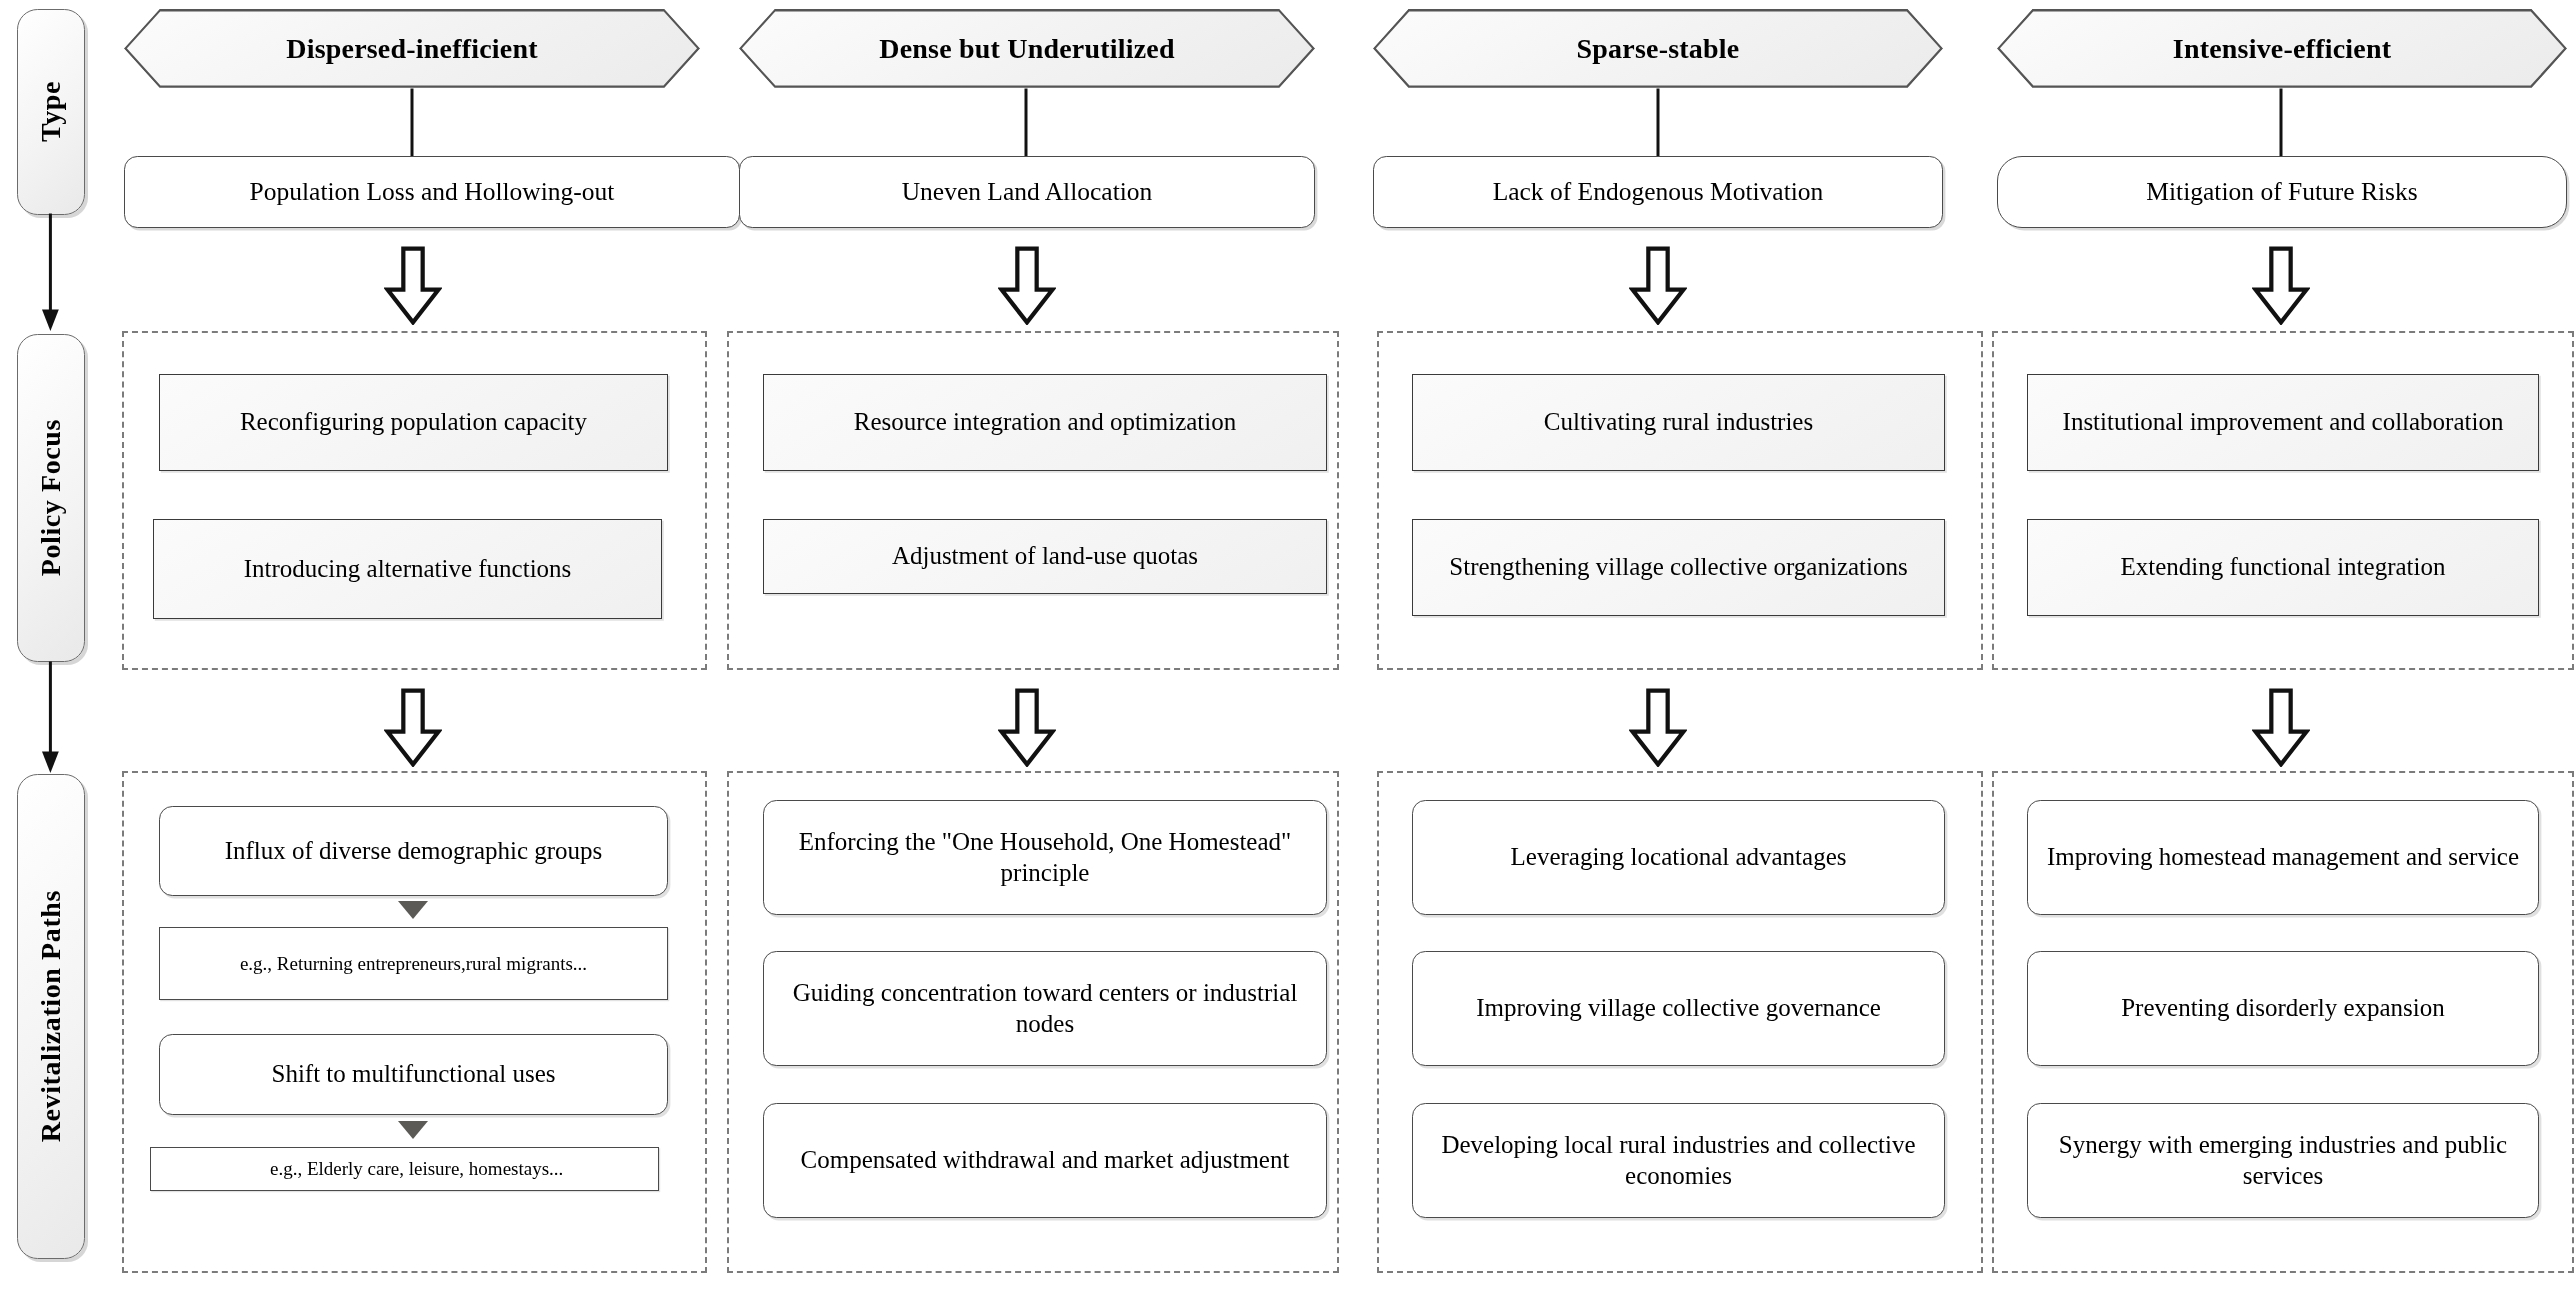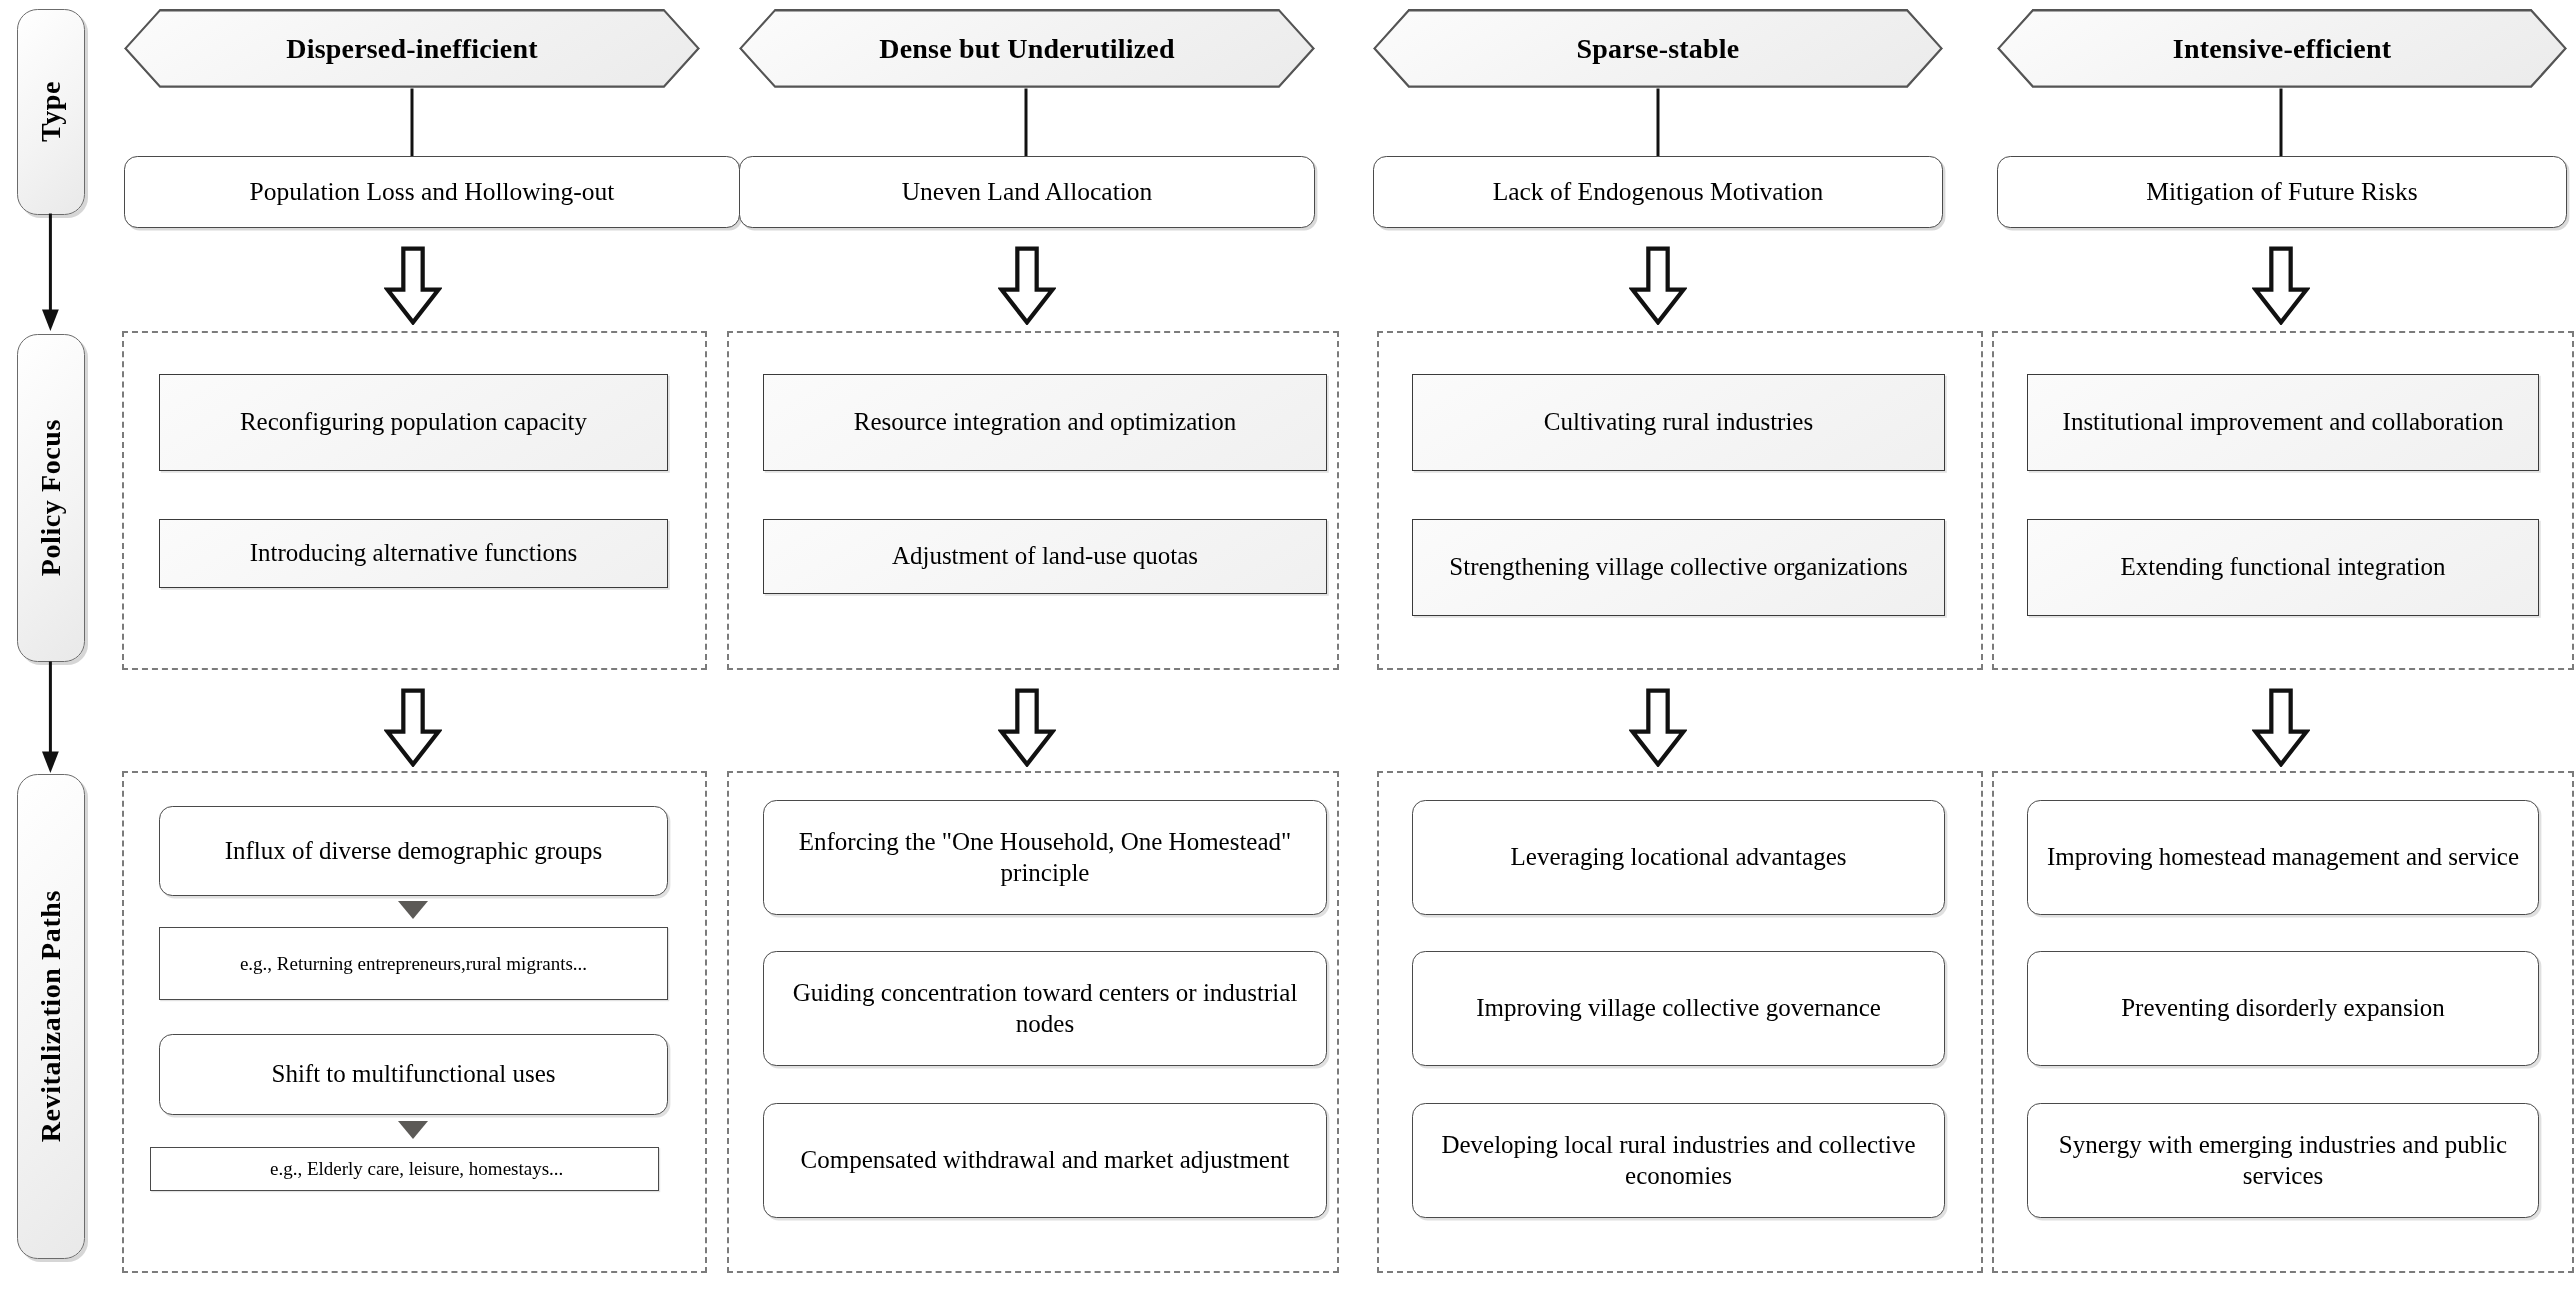--- a/index.html
+++ b/index.html
@@ -194,21 +194,21 @@
 
   <svg class="block-arrow" style="left:384px; top:246px; width:58px; height:79px;" viewBox="0 0 96 130">
     <polygon points="32,4 64,4 64,72 90,72 48,126 6,72 32,72" fill="#ffffff" stroke="#111" stroke-width="7" stroke-linejoin="miter"></polygon>
   </svg>
 
   <div class="dashed-group" style="left:122px; top:331px; width:585px; height:339px;"></div>
 
   <div class="focus-box" style="left:159px; top:374px; width:509px; height:97px;">
     <span>Reconfiguring population capacity</span>
   </div>
-  <div class="focus-box" style="left:159px; top:519px; width:509px; height:69px;">
+  <div class="focus-box" style="left:153px; top:519px; width:509px; height:100px;">
     <span>Introducing alternative functions</span>
   </div>
 
   <svg class="block-arrow" style="left:384px; top:688px; width:58px; height:79px;" viewBox="0 0 96 130">
     <polygon points="32,4 64,4 64,72 90,72 48,126 6,72 32,72" fill="#ffffff" stroke="#111" stroke-width="7" stroke-linejoin="miter"></polygon>
   </svg>
 
   <div class="dashed-group" style="left:122px; top:771px; width:585px; height:502px;"></div>
 
   <div class="path-box" style="left:159px; top:806px; width:509px; height:90px;">
@@ -319,21 +319,21 @@
     <svg class="hex-border" viewBox="0 0 940 130" preserveAspectRatio="none">
       <polygon points="59,2 881,2 938,65 881,128 59,128 2,65" fill="none" stroke="#555" stroke-width="4"></polygon>
     </svg>
     <div class="hex-text">Intensive-efficient</div>
   </div>
 
   <svg style="position:absolute; left:2272px; top:88px; width:18px; height:73px;" viewBox="0 0 30 120">
     <line x1="15" y1="0" x2="15" y2="120" stroke="#111" stroke-width="5"></line>
   </svg>
 
-  <div class="problem-box" style="left:1997px; top:156px; width:570px; height:72px;">
+  <div class="problem-box" style="left:1997px; top:156px; width:570px; height:72px;border-radius:25px;">
     <span>Mitigation of Future Risks</span>
   </div>
 
   <svg class="block-arrow" style="left:2252px; top:246px; width:58px; height:79px;" viewBox="0 0 96 130">
     <polygon points="32,4 64,4 64,72 90,72 48,126 6,72 32,72" fill="#ffffff" stroke="#111" stroke-width="7" stroke-linejoin="miter"></polygon>
   </svg>
 
   <div class="dashed-group" style="left:1992px; top:331px; width:582px; height:339px;"></div>
 
   <div class="focus-box" style="left:2027px; top:374px; width:512px; height:97px;">

